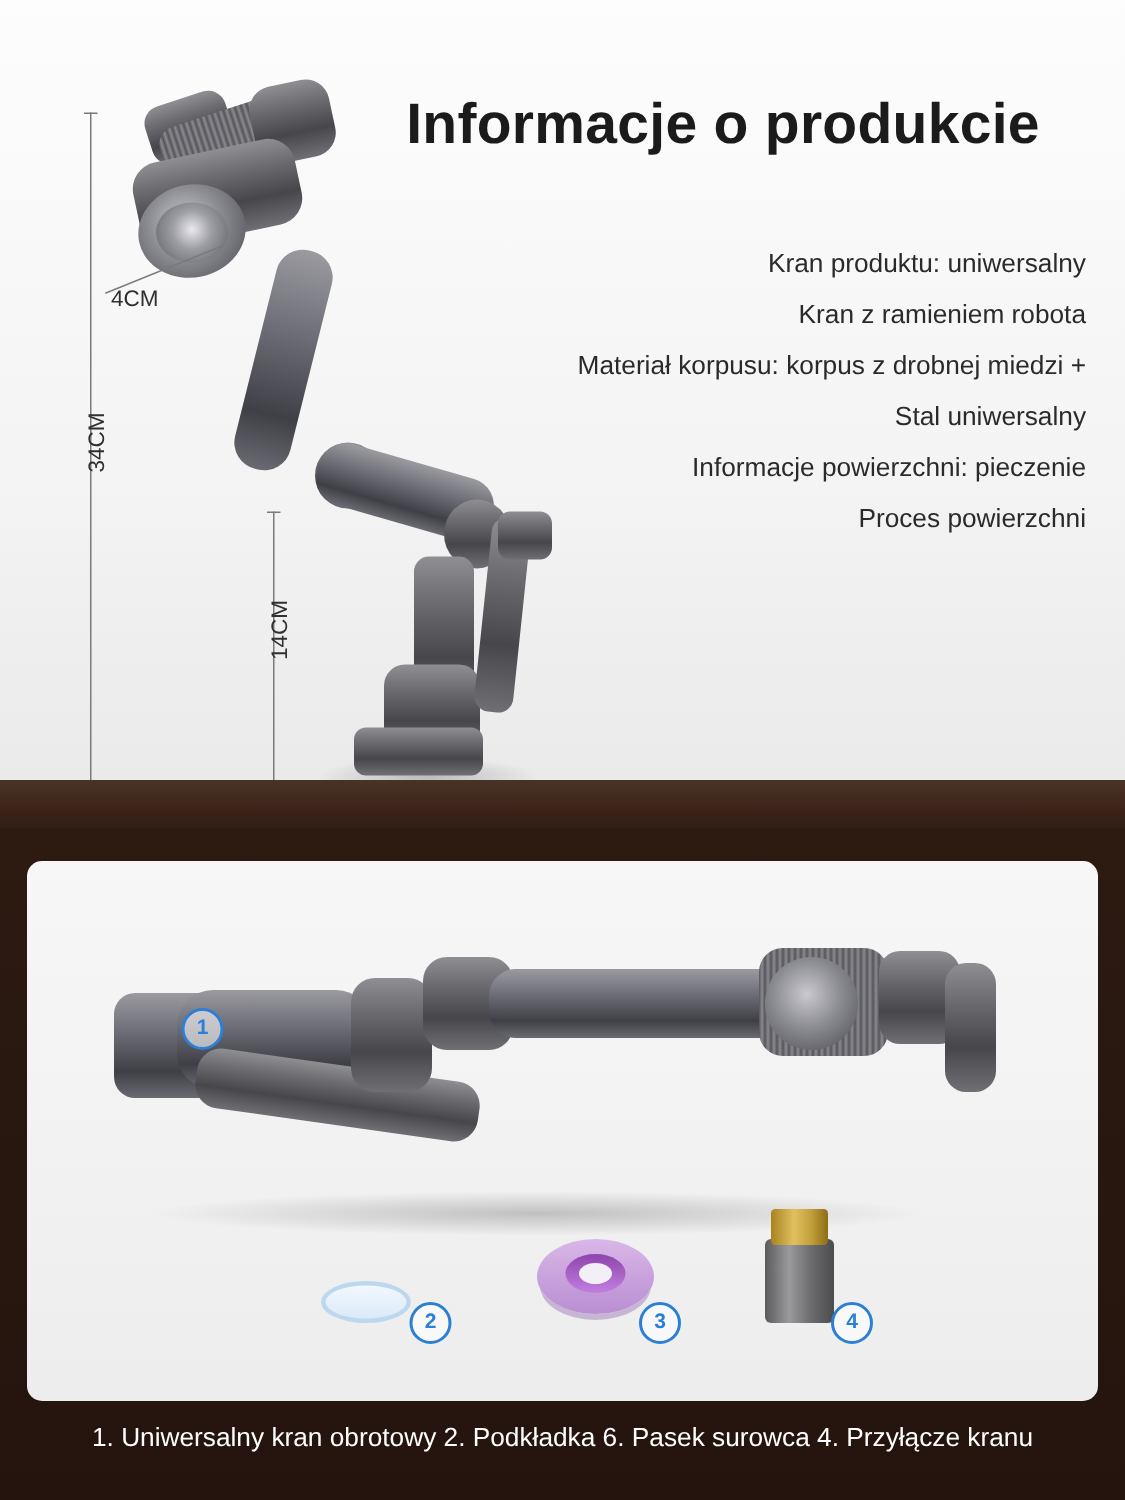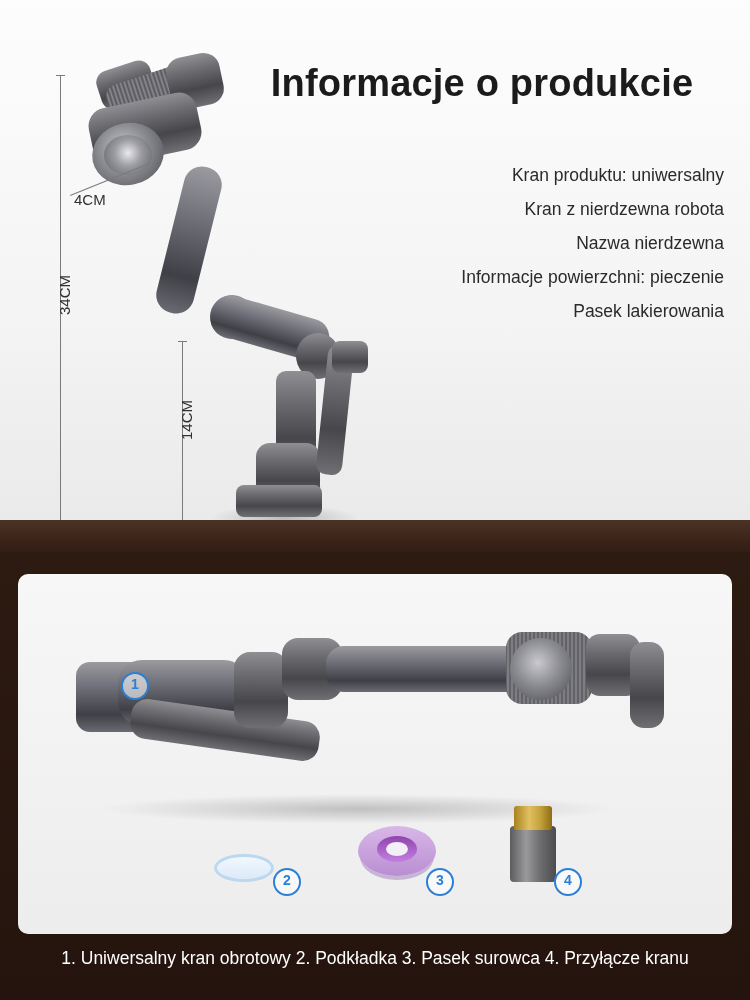--- a/index.html
+++ b/index.html
@@ -201,24 +201,25 @@
 <body>
 
 <div class="page">
 
   <div class="top-section">
 
     <div class="title">Informacje o produkcie</div>
 
     <div class="spec-lines">
       <div>Kran produktu: uniwersalny</div>
-      <div>Kran z nierdzewna robota</div>
-      <div>Nazwa nierdzewna</div>
+      <div>Kran z ramieniem robota</div>
+      <div>Materiał korpusu: korpus z drobnej miedzi +</div>
+      <div>Stal uniwersalny</div>
       <div>Informacje powierzchni: pieczenie</div>
-      <div>Pasek lakierowania</div>
+      <div>Proces powierzchni</div>
     </div>
 
     <div class="faucet-art">
 
       <div class="shadow-soft" style="left:150px; top:460px; width:150px; height:26px;"></div>
 
       <div class="metal" style="position:absolute; left:38px; top:20px; width:56px; height:40px; transform:rotate(-18deg); border-radius:12px;"></div>
       <div class="knurl" style="position:absolute; left:48px; top:28px; width:92px; height:46px; transform:rotate(-18deg); border-radius:12px;"></div>
       <div class="metal" style="position:absolute; left:108px; top:10px; width:54px; height:52px; border-radius:16px; transform:rotate(-12deg);"></div>
       <div class="metal" style="position:absolute; left:30px; top:55px; width:110px; height:58px; transform:rotate(-12deg); border-radius:18px;"></div>
@@ -292,15 +293,15 @@
       </div>
       <div class="callout" style="left:408px; top:294px;">3</div>
 
       <div class="part" style="left:492px; top:252px; width:50px; height:60px;">
         <div class="adapter-thread"></div>
         <div class="adapter-body"></div>
       </div>
       <div class="callout" style="left:536px; top:294px;">4</div>
     </div>
 
-    <div class="caption">1. Uniwersalny kran obrotowy 2. Podkładka 3. Pasek surowca 4. Przyłącze kranu</div>
+    <div class="caption">1. Uniwersalny kran obrotowy 2. Podkładka 6. Pasek surowca 4. Przyłącze kranu</div>
   </div>
 </div>
 
 </body></html>

